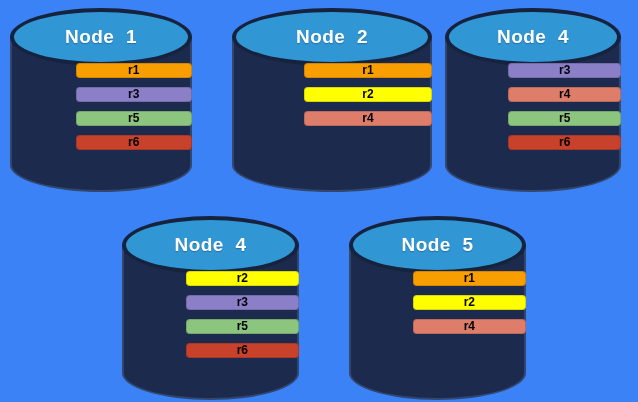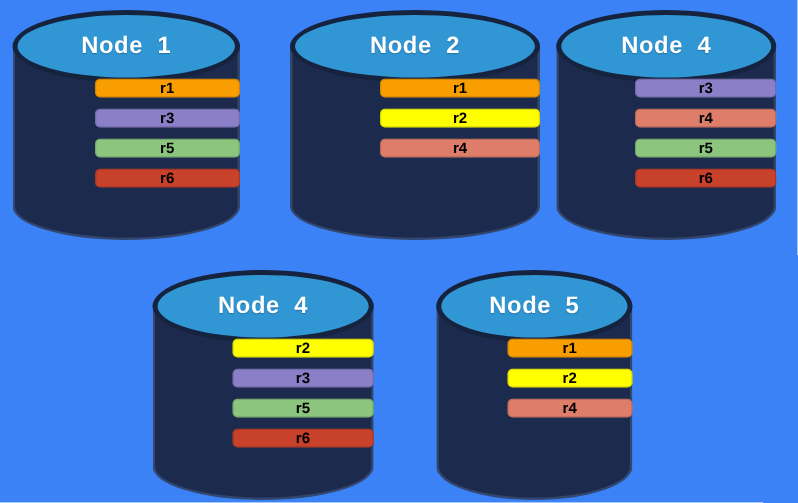--- a/index.html
+++ b/index.html
@@ -124,21 +124,21 @@
       <span class="node-title">Node  4</span>
     </div>
     <div class="bars">
         <div class="bar" style="background: rgb(255, 255, 0);">r2</div>
         <div class="bar" style="background: rgb(139, 127, 199);">r3</div>
         <div class="bar" style="background: rgb(139, 197, 126);">r5</div>
         <div class="bar" style="background: rgb(199, 65, 43);">r6</div>
       </div>
   </div>
 
-  <div class="node" style="left:349px; top:216px; width:157px; height:184px;">
+  <div class="node" style="left:349px; top:216px; width:177px; height:184px;">
     <div class="cyl-body"></div>
     <div class="cyl-top">
       <span class="node-title">Node  5</span>
     </div>
     <div class="bars">
         <div class="bar" style="background: rgb(249, 158, 0);">r1</div>
         <div class="bar" style="background: rgb(255, 255, 0);">r2</div>
         <div class="bar" style="background: rgb(221, 125, 106);">r4</div>
       </div>
   </div>

